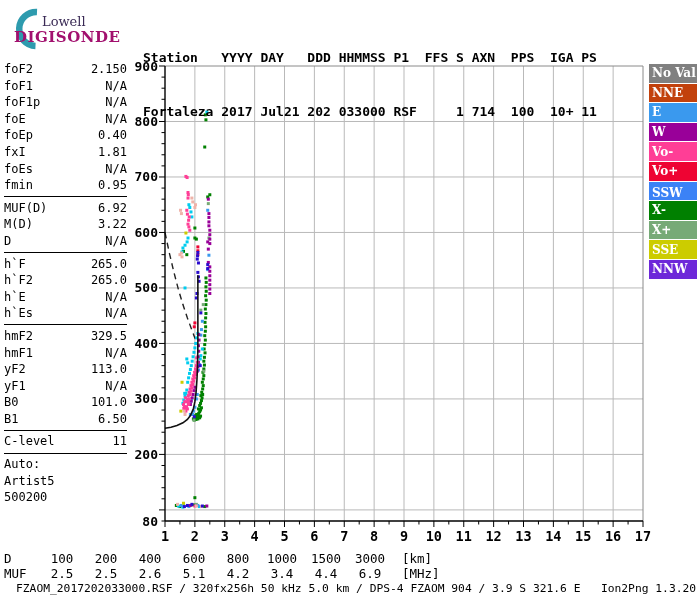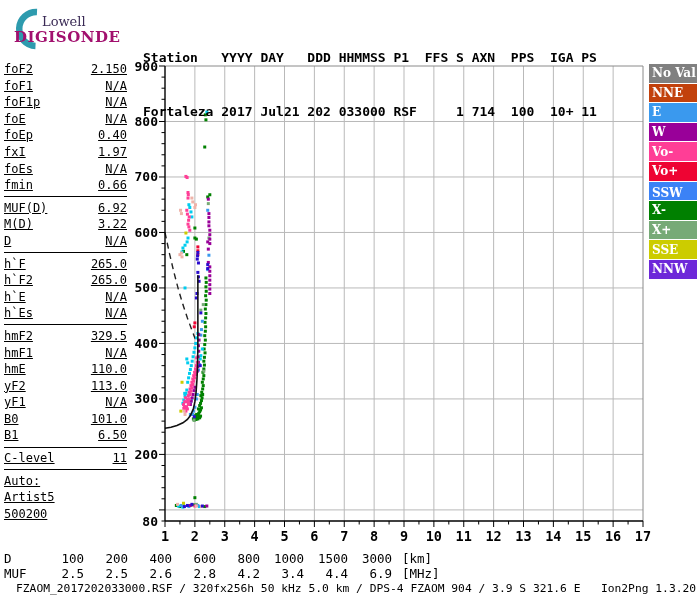--- a/index.html
+++ b/index.html
@@ -8,36 +8,36 @@
   .abs{position:absolute;}
   
   #logo{left:6px;top:4px;width:130px;height:48px;}
   #logo-lowell{position:absolute;left:36px;top:10px;font-family:"DejaVu Serif","Liberation Serif",serif;
        font-size:13px;color:#3a2a55;}
   #logo-digisonde{position:absolute;left:8px;top:24px;font-family:"DejaVu Serif","Liberation Serif",serif;
        font-size:15px;font-weight:bold;color:#a2106e;letter-spacing:.5px;}
   
   #header{left:143px;top:13px;font-size:13px;font-weight:bold;white-space:pre;line-height:18px;}
   
-  #params{left:4px;top:61px;width:123px;text-decoration:underline;}
+  #params{left:4px;top:61px;width:123px;}
   .prow{height:16.6px;display:flex;justify-content:space-between;font-size:12px;line-height:16.6px;}
   .prow .plabel{text-align:left;}
   .prow .pvalue{text-align:right;}
   .psep{height:6px;display:flex;align-items:center;}
   .psep .pline{width:100%;height:0;border-top:1px solid #000;}
   
   #legend{left:649px;top:64px;width:48px;}
   .legend-item{height:18.6px;margin-bottom:1px;display:flex;align-items:center;}
   .legend-label{color:#fff;font-family:"DejaVu Serif","Liberation Serif",serif;
        font-weight:bold;font-size:12px;padding-left:3px;white-space:nowrap;}
   
   #muf-table{left:4px;top:551px;font-size:12.5px;}
   .mrow{display:flex;line-height:15px;}
   .mlabel{width:36px;}
-  .mcell{width:44px;text-align:right;}
+  .mcell{width:44px;text-align:center;}
   .munit{padding-left:10px;}
   #status-line{left:16px;top:582px;font-size:11.3px;white-space:pre;}
   svg text{font-family:"DejaVu Sans Mono","Liberation Mono",monospace;}
 </style>
 </head>
 <body>
 
 <svg id="ionogram-svg" class="abs" style="left:0;top:0" width="700" height="600">
     <line x1="194.875" y1="66" x2="194.875" y2="521" stroke="#b9b9b9" stroke-width="1"></line>
     <line x1="224.75" y1="66" x2="224.75" y2="521" stroke="#b9b9b9" stroke-width="1"></line>
@@ -455,29 +455,29 @@
     <div class="prow">
       <span class="plabel">foE</span>
       <span class="pvalue">N/A</span>
     </div>
     <div class="prow">
       <span class="plabel">foEp</span>
       <span class="pvalue">0.40</span>
     </div>
     <div class="prow">
       <span class="plabel">fxI</span>
-      <span class="pvalue">1.97</span>
+      <span class="pvalue">1.81</span>
     </div>
     <div class="prow">
       <span class="plabel">foEs</span>
       <span class="pvalue">N/A</span>
     </div>
     <div class="prow">
       <span class="plabel">fmin</span>
-      <span class="pvalue">0.66</span>
+      <span class="pvalue">0.95</span>
     </div>
     <div class="psep">
       <div class="pline"></div>
     </div>
     <div class="prow">
       <span class="plabel">MUF(D)</span>
       <span class="pvalue">6.92</span>
     </div>
     <div class="prow">
       <span class="plabel">M(D)</span>
@@ -509,24 +509,20 @@
     <div class="psep">
       <div class="pline"></div>
     </div>
     <div class="prow">
       <span class="plabel">hmF2</span>
       <span class="pvalue">329.5</span>
     </div>
     <div class="prow">
       <span class="plabel">hmF1</span>
       <span class="pvalue">N/A</span>
-    </div>
-    <div class="prow">
-      <span class="plabel">hmE</span>
-      <span class="pvalue">110.0</span>
     </div>
     <div class="prow">
       <span class="plabel">yF2</span>
       <span class="pvalue">113.0</span>
     </div>
     <div class="prow">
       <span class="plabel">yF1</span>
       <span class="pvalue">N/A</span>
     </div>
     <div class="prow">
@@ -608,21 +604,21 @@
       <span class="mcell">1000</span>
       <span class="mcell">1500</span>
       <span class="mcell">3000</span>
       <span class="munit">[km]</span>
     </div>
     <div class="mrow">
       <span class="mlabel">MUF</span>
       <span class="mcell">2.5</span>
       <span class="mcell">2.5</span>
       <span class="mcell">2.6</span>
-      <span class="mcell">2.8</span>
+      <span class="mcell">5.1</span>
       <span class="mcell">4.2</span>
       <span class="mcell">3.4</span>
       <span class="mcell">4.4</span>
       <span class="mcell">6.9</span>
       <span class="munit">[MHz]</span>
     </div>
   </div>
 
 <div id="status-line" class="abs">FZAOM_2017202033000.RSF / 320fx256h 50 kHz 5.0 km / DPS-4 FZAOM 904 / 3.9 S 321.6 E   Ion2Png 1.3.20</div>
 

